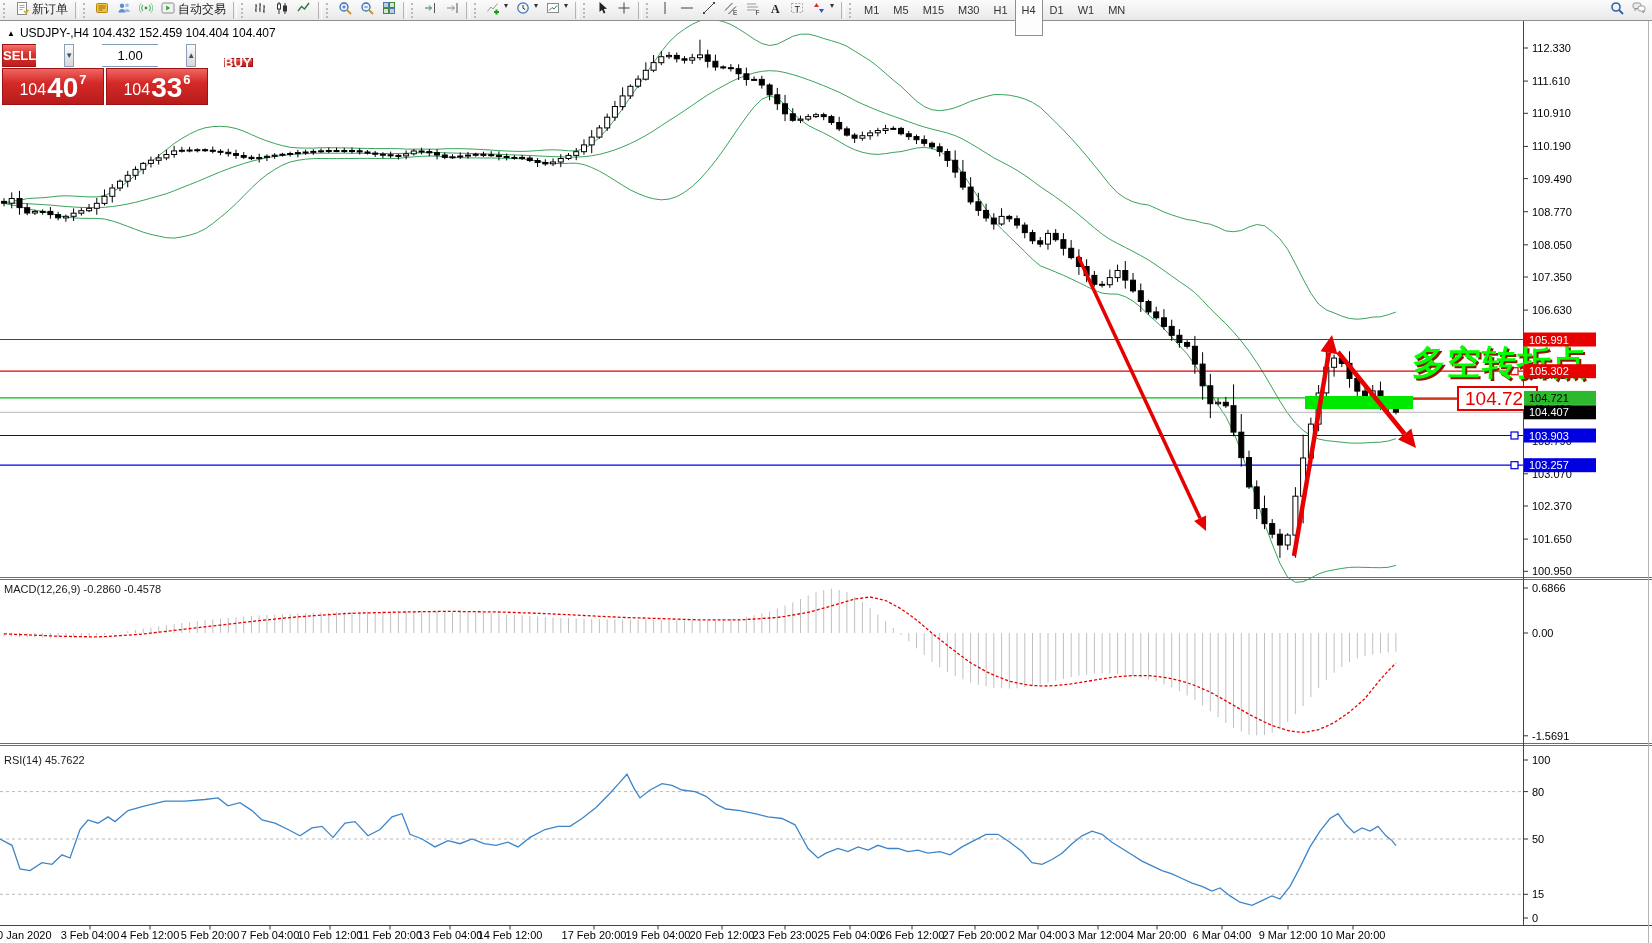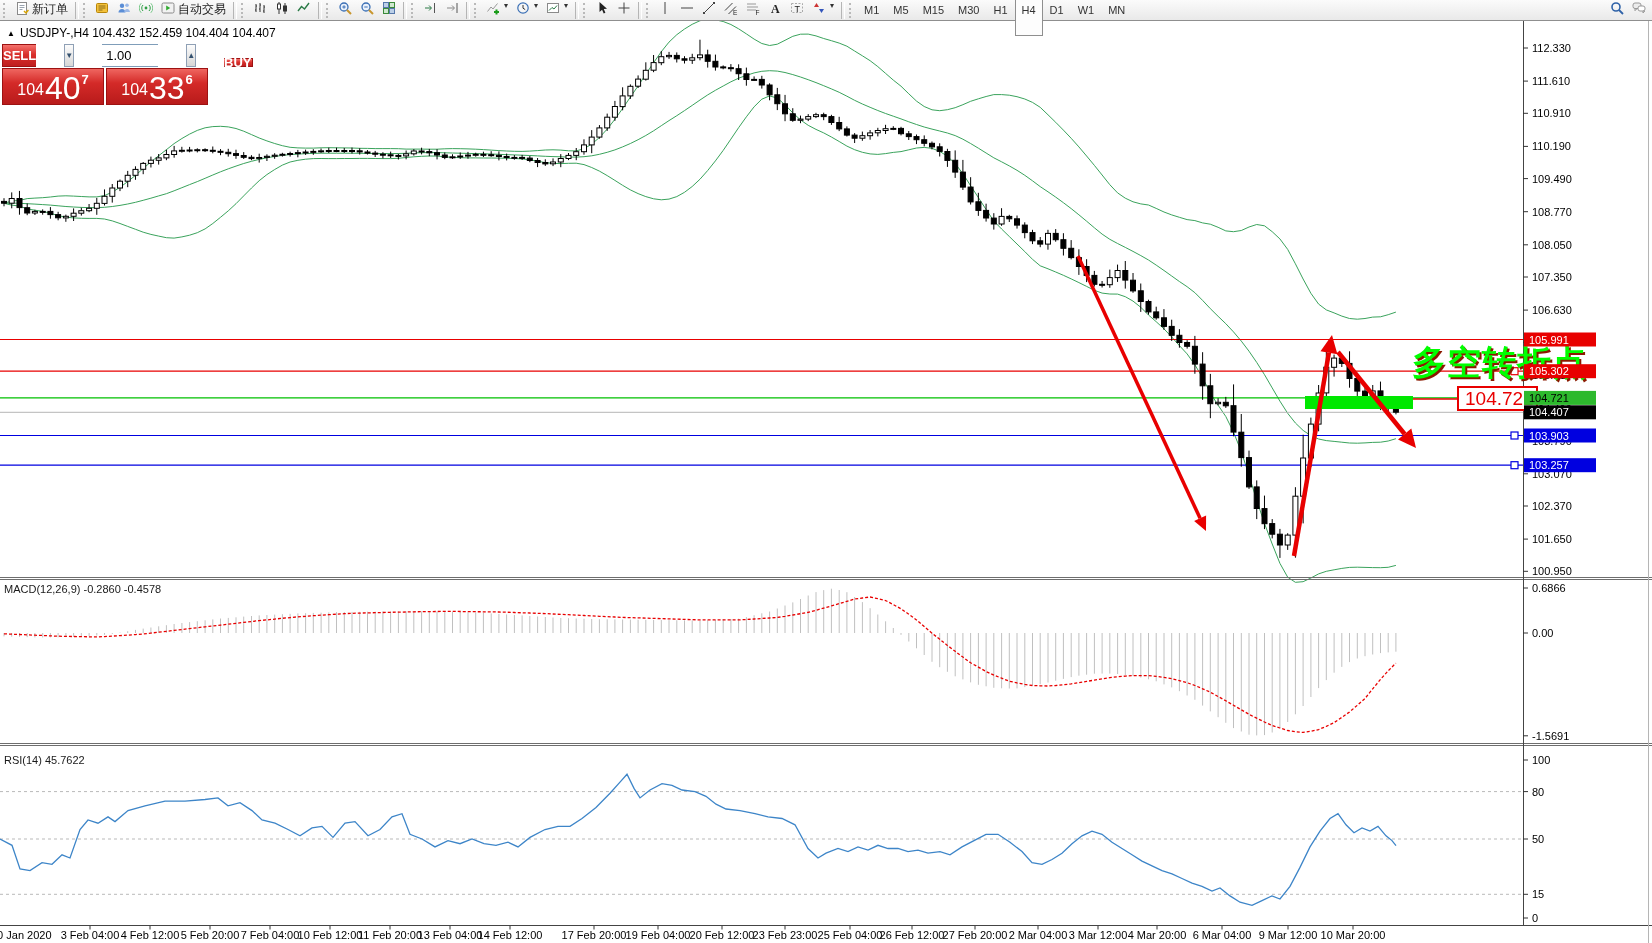--- a/index.html
+++ b/index.html
@@ -24,27 +24,27 @@
   #symline .tri{font-size:8px;}
   
   #oneclick{position:absolute;left:2px;top:44px;z-index:4;width:206px;font-family:"Liberation Sans",sans-serif;}
   .oc-row1{display:flex;height:23px;gap:28px;}
   .oc-btn{background:linear-gradient(#f4726d,#d9302c 45%,#bf1f1f);border:1px solid #9d1212;color:#fff;
     font-size:13px;font-weight:600;display:flex;align-items:center;justify-content:center;box-sizing:border-box;}
   .oc-sell{width:74px;border-right:none;}
   .oc-buy{width:42px;flex:1;border-left:none;margin-top:14px;}
   .oc-spin{width:17px;background:linear-gradient(#fcfcfc,#d7d7d7);border:1px solid #8fa0b5;color:#33506e;
     font-size:8px;display:flex;align-items:center;justify-content:center;box-sizing:border-box;}
-  .oc-vol{width:56px;border:1px solid #7f9db9;border-left:none;border-right:none;font-size:13px;text-align:left;
+  .oc-vol{width:56px;border:1px solid #7f9db9;border-left:none;border-right:none;font-size:13px;text-align:center;
     padding:0 4px;box-sizing:border-box;font-family:"Liberation Sans",sans-serif;}
   .oc-row2{display:flex;height:37px;margin-top:1px;gap:2px;}
   .ocp{flex:1;background:linear-gradient(#ef6660,#d42a28 40%,#b81b1b);border:1px solid #9d1212;color:#fff;
     display:flex;align-items:flex-end;justify-content:center;padding:1px 2px 3px 2px;box-sizing:border-box;}
   .ocp .small{font-size:16px;margin:0 1px 2px 0;}
-  .ocp .big{font-size:32px;font-weight:normal;line-height:26px;text-align:right;}
+  .ocp .big{font-size:28px;font-weight:bold;line-height:26px;text-align:right;}
   .ocp .sup{font-size:13px;font-weight:bold;margin:0 0 14px 1px;}
 </style>
 </head>
 <body>
 
 <div id="app">
 
   <div id="toolbar">
       <div class="tb-grip"></div>
       <div class="tb-btn">

